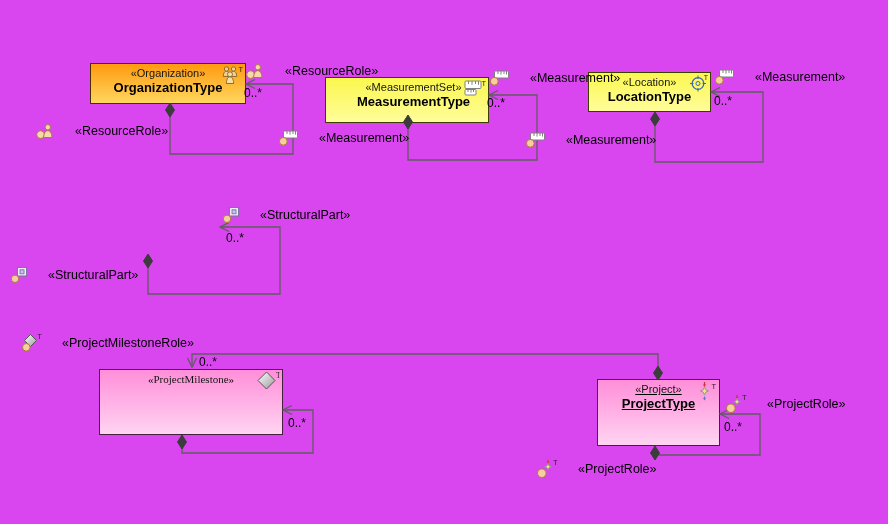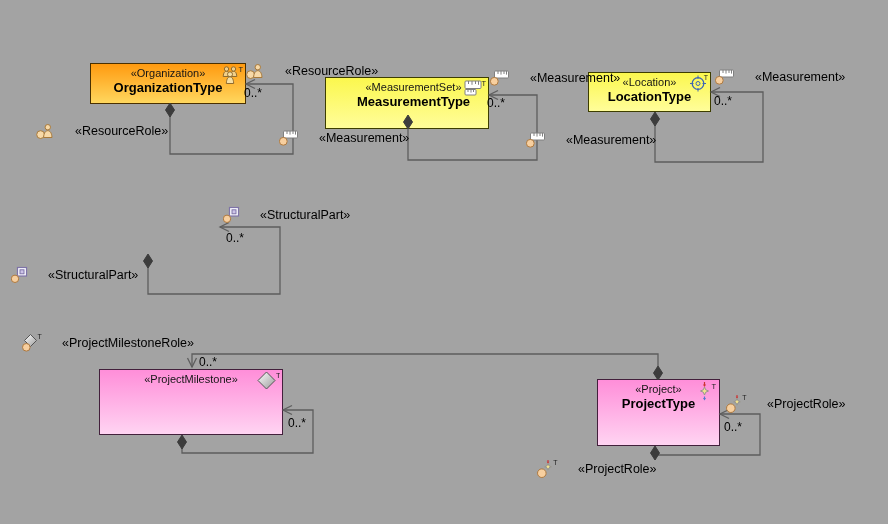--- a/index.html
+++ b/index.html
@@ -1,16 +1,16 @@
 <!DOCTYPE html>
 <html><head>
 <meta charset="utf-8">
 <style>
   html,body{margin:0;background:#fff}
-  .canvas{position:relative;width:888px;height:524px;background:#a3a3a3;
+  .canvas{position:relative;width:888px;height:524px;background:#d946ef;
           font-family:"Liberation Sans",sans-serif;overflow:hidden}
   .node{position:absolute;box-sizing:border-box;border:1.4px solid #333;
         display:flex;flex-direction:column;align-items:center;padding-top:3px;z-index:1}
   .node .stereo{font-size:11px;line-height:13px;color:#151515;white-space:nowrap}
   .node .cname{font-size:13px;line-height:16px;font-weight:bold;color:#000;white-space:nowrap}
   .node .corner-icon{position:absolute;top:1px;right:2px;line-height:0}
   svg.connectors{position:absolute;left:0;top:0;z-index:2;pointer-events:none}
   svg.connectors .edge{fill:none;stroke:#5E5E5E;stroke-width:1.3}
   svg.connectors .diamond{fill:#3C3C3C;stroke:#3C3C3C}
   .edge-label{position:absolute;display:flex;align-items:center;gap:20px;
@@ -28,55 +28,55 @@
       <span class="corner-icon"><svg width="23" height="20" viewBox="0 0 23 20">
           <path d="M3.2,11.5 C3.5,7.3 5,6.2 6.5,6.2 C8,6.2 9.5,7.3 9.8,11.5 Z" fill="#F2D089" stroke="#8F6B2F"></path>
           <circle cx="6.5" cy="4" r="2.2" fill="#F2D089" stroke="#8F6B2F"></circle>
           <path d="M10.2,11.5 C10.5,7.3 12,6.2 13.5,6.2 C15,6.2 16.5,7.3 16.8,11.5 Z" fill="#F2D089" stroke="#8F6B2F"></path>
           <circle cx="13.5" cy="4" r="2.2" fill="#F2D089" stroke="#8F6B2F"></circle>
           <path d="M6.3,18.5 C6.6,13.3 8.3,11.8 10,11.8 C11.7,11.8 13.4,13.3 13.7,18.5 Z" fill="#F6DFA4" stroke="#8F6B2F"></path>
           <circle cx="10" cy="9.3" r="2.5" fill="#F6DFA4" stroke="#8F6B2F"></circle>
           <text x="18.5" y="7" font-size="7.5" fill="#222">T</text>
         </svg></span>
     </div>
-    <div class="node" style="left: 325px; top: 77px; width: 164px; height: 52px; background: linear-gradient(rgb(251, 247, 78), rgb(255, 253, 154)); border-color: rgb(61, 61, 0); padding-left: 13px;">
+    <div class="node" style="left: 325px; top: 77px; width: 164px; height: 46px; background: linear-gradient(rgb(251, 247, 78), rgb(255, 253, 154)); border-color: rgb(61, 61, 0); padding-left: 13px;">
       <span class="stereo">«MeasurementSet»</span>
       <span class="cname">MeasurementType</span>
       <span class="corner-icon"><svg width="22" height="18" viewBox="0 0 22 18">
           <rect x="1" y="2" width="16" height="7.5" rx="1" fill="#FFF" stroke="#808080"></rect>
           <path d="M4.5,2 V5 M8,2 V5.8 M11.5,2 V5 M14.5,2 V5.8" stroke="#808080" fill="none"></path>
           <rect x="1" y="10.5" width="11" height="5.5" rx="1" fill="#FFF" stroke="#808080"></rect>
           <path d="M4,10.5 V13 M7,10.5 V13.6 M9.5,10.5 V13" stroke="#808080" fill="none"></path>
           <text x="17.5" y="6.5" font-size="7.5" fill="#222">T</text>
         </svg></span>
     </div>
     <div class="node" style="left: 588px; top: 72px; width: 123px; height: 40px; background: linear-gradient(rgb(251, 247, 78), rgb(255, 253, 154)); border-color: rgb(61, 61, 0);">
       <span class="stereo">«Location»</span>
       <span class="cname">LocationType</span>
       <span class="corner-icon"><svg width="19" height="19" viewBox="0 0 19 19">
           <circle cx="9" cy="9.5" r="5.8" fill="none" stroke="#3E66B5" stroke-width="1.3"></circle>
           <circle cx="9" cy="9.5" r="2" fill="none" stroke="#3E66B5"></circle>
           <path d="M9,1.5 V5 M9,14 V17.5 M1,9.5 H4.5 M13.5,9.5 H17" stroke="#3E66B5" fill="none"></path>
           <text x="14.8" y="5.5" font-size="7" fill="#222">T</text>
         </svg></span>
     </div>
-    <div class="node" style="left: 99px; top: 369px; width: 184px; height: 66px; background: linear-gradient(rgb(255, 142, 217), rgb(255, 212, 242)); border-color: rgb(67, 32, 60);">
+    <div class="node" style="left: 99px; top: 369px; width: 184px; height: 66px; background: linear-gradient(rgb(255, 142, 217), rgb(255, 212, 242)); border-color: rgb(67, 32, 60); font-family: Liberation Serif, serif;">
       <span class="stereo">«ProjectMilestone»</span>
       <span class="corner-icon"><svg width="23" height="19" viewBox="0 0 23 19">
           <defs>
             <linearGradient id="milg" x1="0" y1="0" x2="1" y2="1">
               <stop offset="0" stop-color="#FFFFFF"></stop>
               <stop offset="1" stop-color="#9A9A9A"></stop>
             </linearGradient>
           </defs>
           <polygon points="9.5,1 18,9.5 9.5,18 1,9.5" fill="url(#milg)" stroke="#555"></polygon>
           <text x="19" y="7" font-size="7.5" fill="#222">T</text>
         </svg></span>
     </div>
-    <div class="node" style="left: 597px; top: 379px; width: 123px; height: 67px; background: linear-gradient(rgb(255, 142, 217), rgb(255, 212, 242)); border-color: rgb(67, 32, 60);">
+    <div class="node" style="left: 597px; top: 379px; width: 123px; height: 67px; background: linear-gradient(rgb(255, 142, 217), rgb(255, 212, 242)); border-color: rgb(67, 32, 60); text-decoration: underline;">
       <span class="stereo">«Project»</span>
       <span class="cname">ProjectType</span>
       <span class="corner-icon"><svg width="22" height="22" viewBox="0 0 22 22">
           <path d="M9.5,1 V4.5" stroke="#CC3333" stroke-width="1.2" fill="none"></path>
           <path d="M8,3.5 L9.5,6 L11,3.5 Z" fill="#CC3333"></path>
           <polygon points="9.5,6 10.7,8.8 13.5,10 10.7,11.2 9.5,14 8.3,11.2 5.5,10 8.3,8.8" fill="#F2E38E" stroke="#97958F"></polygon>
           <path d="M9.5,15.5 V18" stroke="#5577CC" stroke-width="1.2" fill="none"></path>
           <path d="M8,17 L9.5,19.5 L11,17 Z" fill="#5577CC"></path>
           <text x="16.5" y="7.5" font-size="7.5" fill="#222">T</text>
         </svg></span>

